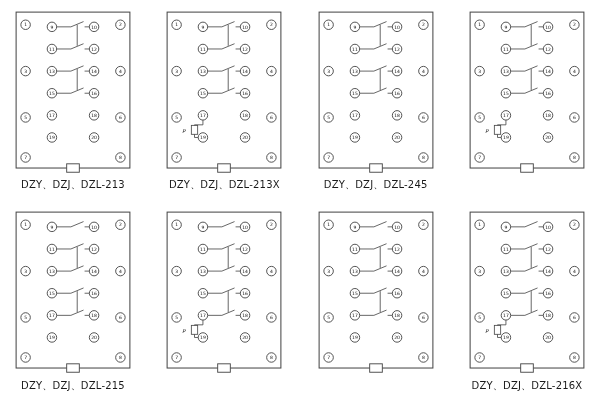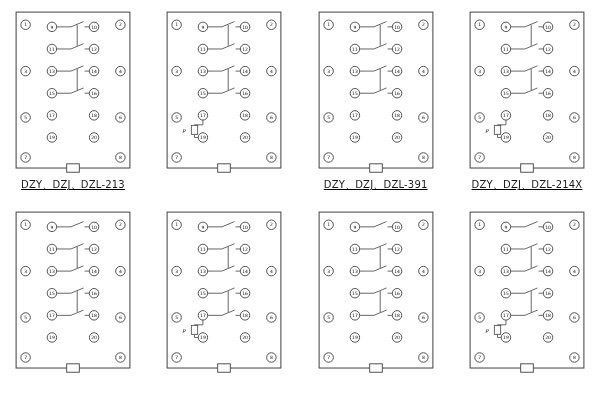--- a/index.html
+++ b/index.html
@@ -1,18 +1,18 @@
 <!DOCTYPE html>
 <html><head>
 <meta charset="utf-8">
 <style>
   html,body{margin:0;padding:0;}
   body{width:600px;height:400px;background:#ffffff;font-family:"DejaVu Sans",sans-serif;overflow:hidden;}
   .grid{display:grid;grid-template-columns:repeat(4,118px);justify-content:space-between;padding:10px 14px 0 14px;row-gap:18px;}
-  .panel{display:flex;flex-direction:column;align-items:center;text-decoration:underline;}
+  .panel{display:flex;flex-direction:column;align-items:center;}
   svg.diagram{width:118px;display:block;}
   .label{font-size:10px;color:#1a1a1a;margin-top:2px;white-space:nowrap;letter-spacing:0.2px;}
   .box{fill:none;stroke:#4a4a4a;stroke-width:1;}
   .notch{fill:#ffffff;stroke:#4a4a4a;stroke-width:0.9;}
   .term circle{fill:#ffffff;stroke:#4a4a4a;stroke-width:0.9;}
   .term text{font-size:4.3px;fill:#111111;text-anchor:middle;}
   .wire{stroke:#4a4a4a;stroke-width:0.8;fill:none;}
   .p-comp rect{fill:none;stroke:#4a4a4a;stroke-width:0.8;}
   .p-comp text{font-size:5px;fill:#111111;text-anchor:middle;font-style:italic;}
 </style>
@@ -215,20 +215,21 @@
           <circle r="4.5"></circle>
           <text y="1.6">20</text>
         </g>
 
       <g class="p-comp">
         <path class="wire" d="M36 104.5 L36 109 L28 109 L28 109.5 M28 118 L28 121 L31.5 121"></path>
         <rect x="25" y="109.5" width="6" height="8.5"></rect>
         <text x="18" y="117">P</text>
       </g>
     </svg>
+    <div class="label">DZY、DZJ、DZL-213X</div>
   </div>
 
   <div class="panel">
     <svg class="diagram" viewBox="0 0 112 158">
       <rect class="box" x="2" y="2" width="108" height="148"></rect>
       <rect class="notch" x="50" y="146" width="12" height="8"></rect>
 
       <g class="contacts">
           <path class="wire" d="M40.5 16 L54 16 M54 16 L66 11 M67 16 L71.5 16"></path>
           <path class="wire" d="M40.5 37 L54 37 M54 37 L66 32 M67 37 L71.5 37"></path>
@@ -314,21 +315,21 @@
       <g class="term" transform="translate(36,121)">
           <circle r="4.5"></circle>
           <text y="1.6">19</text>
         </g>
       <g class="term" transform="translate(76,121)">
           <circle r="4.5"></circle>
           <text y="1.6">20</text>
         </g>
 
     </svg>
-    <div class="label">DZY、DZJ、DZL-391</div>
+    <div class="label">DZY、DZJ、DZL-245</div>
   </div>
 
   <div class="panel">
     <svg class="diagram" viewBox="0 0 112 158">
       <rect class="box" x="2" y="2" width="108" height="148"></rect>
       <rect class="notch" x="50" y="146" width="12" height="8"></rect>
 
       <g class="contacts">
           <path class="wire" d="M40.5 16 L54 16 M54 16 L66 11 M67 16 L71.5 16"></path>
           <path class="wire" d="M40.5 37 L54 37 M54 37 L66 32 M67 37 L71.5 37"></path>
@@ -419,21 +420,20 @@
           <circle r="4.5"></circle>
           <text y="1.6">20</text>
         </g>
 
       <g class="p-comp">
         <path class="wire" d="M36 104.5 L36 109 L28 109 L28 109.5 M28 118 L28 121 L31.5 121"></path>
         <rect x="25" y="109.5" width="6" height="8.5"></rect>
         <text x="18" y="117">P</text>
       </g>
     </svg>
-    <div class="label">DZY、DZJ、DZL-214X</div>
   </div>
 
   <div class="panel">
     <svg class="diagram" viewBox="0 0 112 158">
       <rect class="box" x="2" y="2" width="108" height="148"></rect>
       <rect class="notch" x="50" y="146" width="12" height="8"></rect>
 
       <g class="contacts">
           <path class="wire" d="M40.5 16 L54 16 M54 16 L66 11 M67 16 L71.5 16"></path>
           <path class="wire" d="M40.5 37 L54 37 M54 37 L66 32 M67 37 L71.5 37"></path>
@@ -520,20 +520,21 @@
       <g class="term" transform="translate(36,121)">
           <circle r="4.5"></circle>
           <text y="1.6">19</text>
         </g>
       <g class="term" transform="translate(76,121)">
           <circle r="4.5"></circle>
           <text y="1.6">20</text>
         </g>
 
     </svg>
+    <div class="label">DZY、DZJ、DZL-215</div>
   </div>
 
   <div class="panel">
     <svg class="diagram" viewBox="0 0 112 158">
       <rect class="box" x="2" y="2" width="108" height="148"></rect>
       <rect class="notch" x="50" y="146" width="12" height="8"></rect>
 
       <g class="contacts">
           <path class="wire" d="M40.5 16 L54 16 M54 16 L66 11 M67 16 L71.5 16"></path>
           <path class="wire" d="M40.5 37 L54 37 M54 37 L66 32 M67 37 L71.5 37"></path>
@@ -830,14 +831,15 @@
           <circle r="4.5"></circle>
           <text y="1.6">20</text>
         </g>
 
       <g class="p-comp">
         <path class="wire" d="M36 104.5 L36 109 L28 109 L28 109.5 M28 118 L28 121 L31.5 121"></path>
         <rect x="25" y="109.5" width="6" height="8.5"></rect>
         <text x="18" y="117">P</text>
       </g>
     </svg>
+    <div class="label">DZY、DZJ、DZL-216X</div>
   </div>
 </div>
 
 </body></html>

